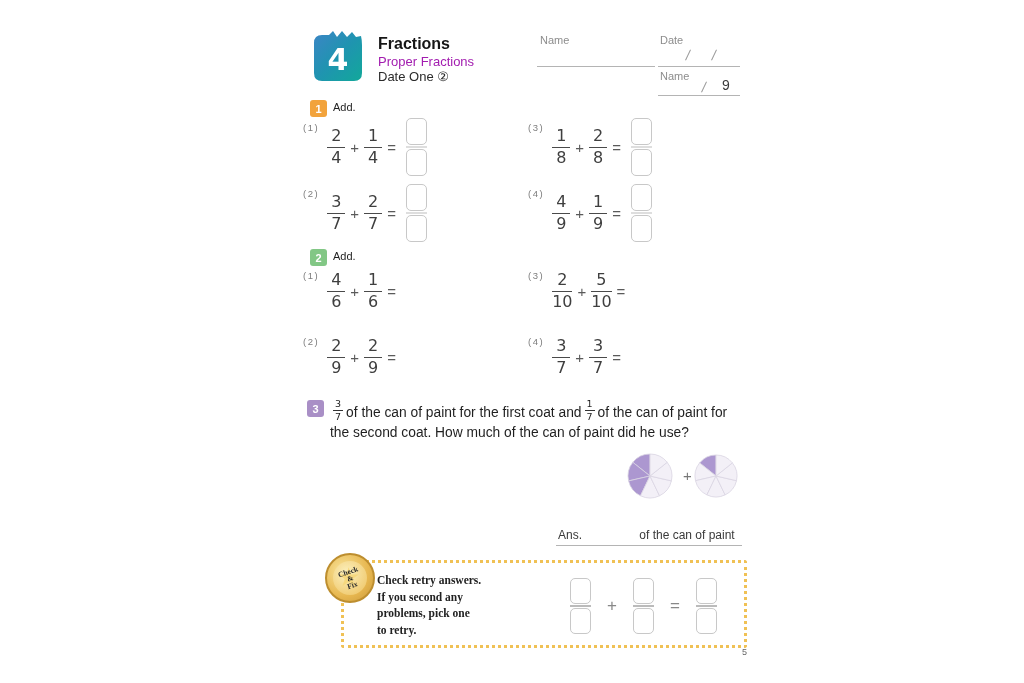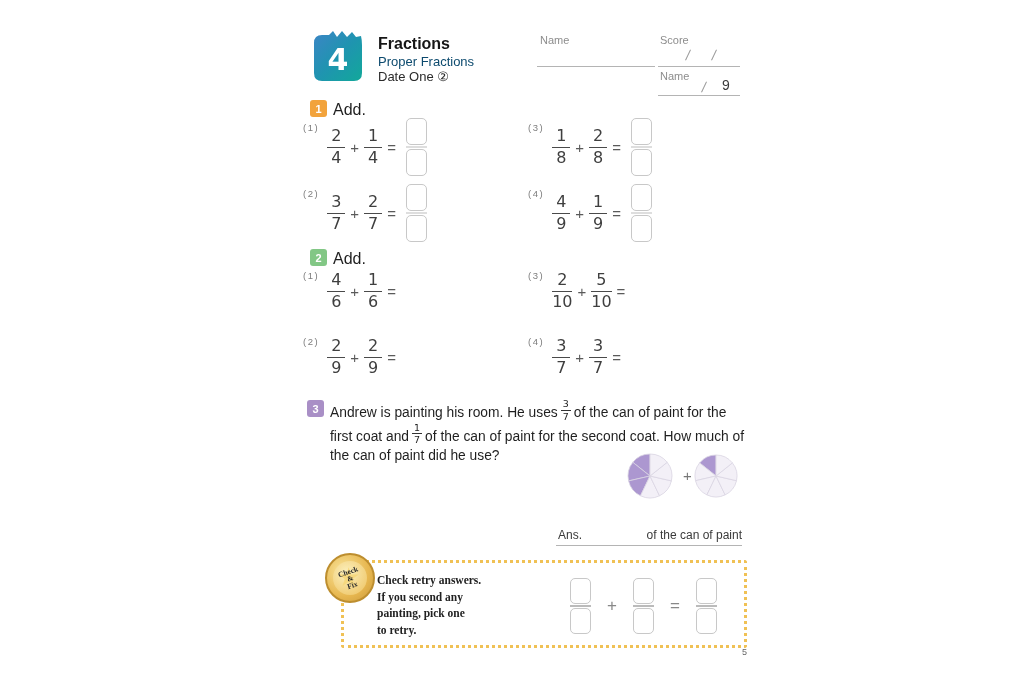--- a/index.html
+++ b/index.html
@@ -3,32 +3,32 @@
 <meta charset="utf-8">
 <style>
   html,body{margin:0;padding:0;background:#fff;}
   .page{position:relative;width:1024px;height:683px;background:#ffffff;overflow:hidden;
         font-family:"Liberation Sans",sans-serif;}
   .abs{position:absolute;}
 
   
   .badge-num{fill:#ffffff;font-family:"DejaVu Sans",sans-serif;font-weight:bold;font-size:30px;}
   .h-title{position:absolute;left:378px;top:35px;font-size:16px;font-weight:bold;color:#161616;}
-  .h-sub1{position:absolute;left:378px;top:54px;font-size:13px;color:#0c4a6e;}
+  .h-sub1{position:absolute;left:378px;top:54px;font-size:13px;color:#a21caf;}
   .h-sub2{position:absolute;left:378px;top:69px;font-size:13px;color:#2a2a2a;}
   .label-sm{position:absolute;font-size:11px;color:#8d8d8d;}
   .hline{position:absolute;height:1px;background:#b4b4b4;}
   .slash{position:absolute;font-size:14px;color:#9a9a9a;transform:skewX(-12deg);}
   .score-val{position:absolute;font-size:14px;color:#3a3a3a;}
 
   
   .secbadge{position:absolute;width:17px;height:17px;border-radius:3px;color:#fff;
             font-size:11px;font-weight:bold;display:flex;align-items:center;justify-content:center;}
   .sec1{background:#f2a33c;} .sec2{background:#82c785;} .sec3{background:#a98fc6;}
-  .sectitle{position:absolute;font-size:16px;color:#1f1f1f;}
+  .sectitle{position:absolute;font-size:11px;color:#1f1f1f;}
 
   
   .problem{position:absolute;display:flex;align-items:center;height:58px;}
   .plabel{font-size:9.5px;color:#7d7d7d;letter-spacing:1.5px;align-self:flex-start;
           margin-top:4px;margin-right:8px;white-space:nowrap;}
   .frac{display:inline-block;text-align:center;color:#3f3f3f;font-size:16px;line-height:1.15;
         font-family:"DejaVu Sans",sans-serif;}
   .frac .fn{display:block;border-bottom:1.6px solid #4a4a4a;padding:0 4px 1px;}
   .frac .fd{display:block;padding-top:1px;}
   .op{color:#5a5a5a;font-size:15px;margin:0 5px;}
@@ -44,21 +44,21 @@
   .ifrac .fn{display:block;border-bottom:1px solid #333;padding:0 2px 1px;}
   .ifrac .fd{display:block;padding-top:1px;}
 
   
   .slice{fill:#f3f0f7;stroke:#d9d4e2;stroke-width:0.8;}
   .slice.shaded{fill:#ac97d0;}
   .pieplus{fill:#777;font-size:15px;font-family:"Liberation Sans",sans-serif;}
 
   
   .ansline-label{position:absolute;left:558px;top:528px;font-size:12px;color:#3a3a3a;}
-  .ansline-suffix{position:absolute;left:632px;top:528px;width:110px;text-align:right;
+  .ansline-suffix{position:absolute;left:632px;top:528px;width:110px;text-align:center;
                   font-size:12px;color:#3a3a3a;}
 
   
   .checkbox{position:absolute;left:341px;top:560px;width:400px;height:82px;
             border:3px dotted #f0c155;border-radius:3px;}
   .medal{position:absolute;left:325px;top:553px;width:46px;height:46px;border-radius:50%;
          background:radial-gradient(circle at 35% 35%, #f9e49a, #e7b750 60%, #c9983a);
          border:2px solid #bd8e2f;display:flex;align-items:center;justify-content:center;z-index:2;}
   .medal-inner{width:34px;height:34px;border-radius:50%;
                background:radial-gradient(circle at 40% 35%, #fcf0bd, #edc15d);
@@ -94,21 +94,21 @@
       <path d="M6,13 Q6,5 14,5 L21,5 L25,1 L29,7 L34,1 L39,7 L44,2 L48,7 L53,6 Q54,10 54,15 L54,43 Q54,51 46,51 L14,51 Q6,51 6,43 Z" fill="url(#badgeGrad)"></path>
       <text x="30" y="40" text-anchor="middle" class="badge-num">4</text>
     </svg>
   </div>
   <div class="h-title">Fractions</div>
   <div class="h-sub1">Proper Fractions</div>
   <div class="h-sub2">Date One ②</div>
 
   <div class="label-sm" style="left:540px;top:34px;">Name</div>
   <div class="hline" style="left:537px;top:66px;width:118px;"></div>
-  <div class="label-sm" style="left:660px;top:34px;">Score</div>
+  <div class="label-sm" style="left:660px;top:34px;">Date</div>
   <div class="slash" style="left:686px;top:47px;">/</div>
   <div class="slash" style="left:712px;top:47px;">/</div>
   <div class="hline" style="left:658px;top:66px;width:82px;"></div>
   <div class="label-sm" style="left:660px;top:70px;">Name</div>
   <div class="slash" style="left:702px;top:79px;">/</div>
   <div class="score-val" style="left:722px;top:77px;">9</div>
   <div class="hline" style="left:658px;top:95px;width:82px;"></div>
 
   <div class="secbadge sec1" style="left:310px;top:100px;">
     <span>1</span>
@@ -249,21 +249,21 @@
         <span class="fn">3</span>
         <span class="fd">7</span>
       </span>
     <span class="op">=</span>
   </div>
 
   <div class="secbadge sec3" style="left:307px;top:400px;">
     <span>3</span>
   </div>
   <div class="wordproblem">
-    <span>Andrew is painting his room. He uses</span><span class="ifrac"><span class="fn">3</span><span class="fd">7</span></span><span>of the can of paint for the first coat and</span><span class="ifrac"><span class="fn">1</span><span class="fd">7</span></span><span>of the can of paint for the second coat. How much of the can of paint did he use?</span>
+    <span class="ifrac"><span class="fn">3</span><span class="fd">7</span></span><span>of the can of paint for the first coat and</span><span class="ifrac"><span class="fn">1</span><span class="fd">7</span></span><span>of the can of paint for the second coat. How much of the can of paint did he use?</span>
   </div>
 
   <div class="abs" style="left:622px;top:450px;">
     <svg width="132" height="53" viewBox="0 0 132 53">
 
       <g>
         <path class="slice shaded" d="M28,26 L28,4 A22,22 0 0 0 10.8,12.3 Z"></path>
         <path class="slice shaded" d="M28,26 L10.8,12.3 A22,22 0 0 0 6.6,30.9 Z"></path>
         <path class="slice shaded" d="M28,26 L6.6,30.9 A22,22 0 0 0 18.5,45.8 Z"></path>
         <path class="slice" d="M28,26 L18.5,45.8 A22,22 0 0 0 37.5,45.8 Z"></path>
@@ -296,21 +296,21 @@
       <div class="medal-text">
         <div>Check</div>
         <div>&amp;</div>
         <div>Fix</div>
       </div>
     </div>
   </div>
   <div class="checktext">
     <div>Check retry answers.</div>
     <div>If you second any</div>
-    <div>painting, pick one</div>
+    <div>problems, pick one</div>
     <div>to retry.</div>
   </div>
   <div class="retryeq">
     <span class="retrypair">
         <span class="abox"></span>
         <span class="abar"></span>
         <span class="abox"></span>
       </span>
     <span class="op">+</span>
     <span class="retrypair">

